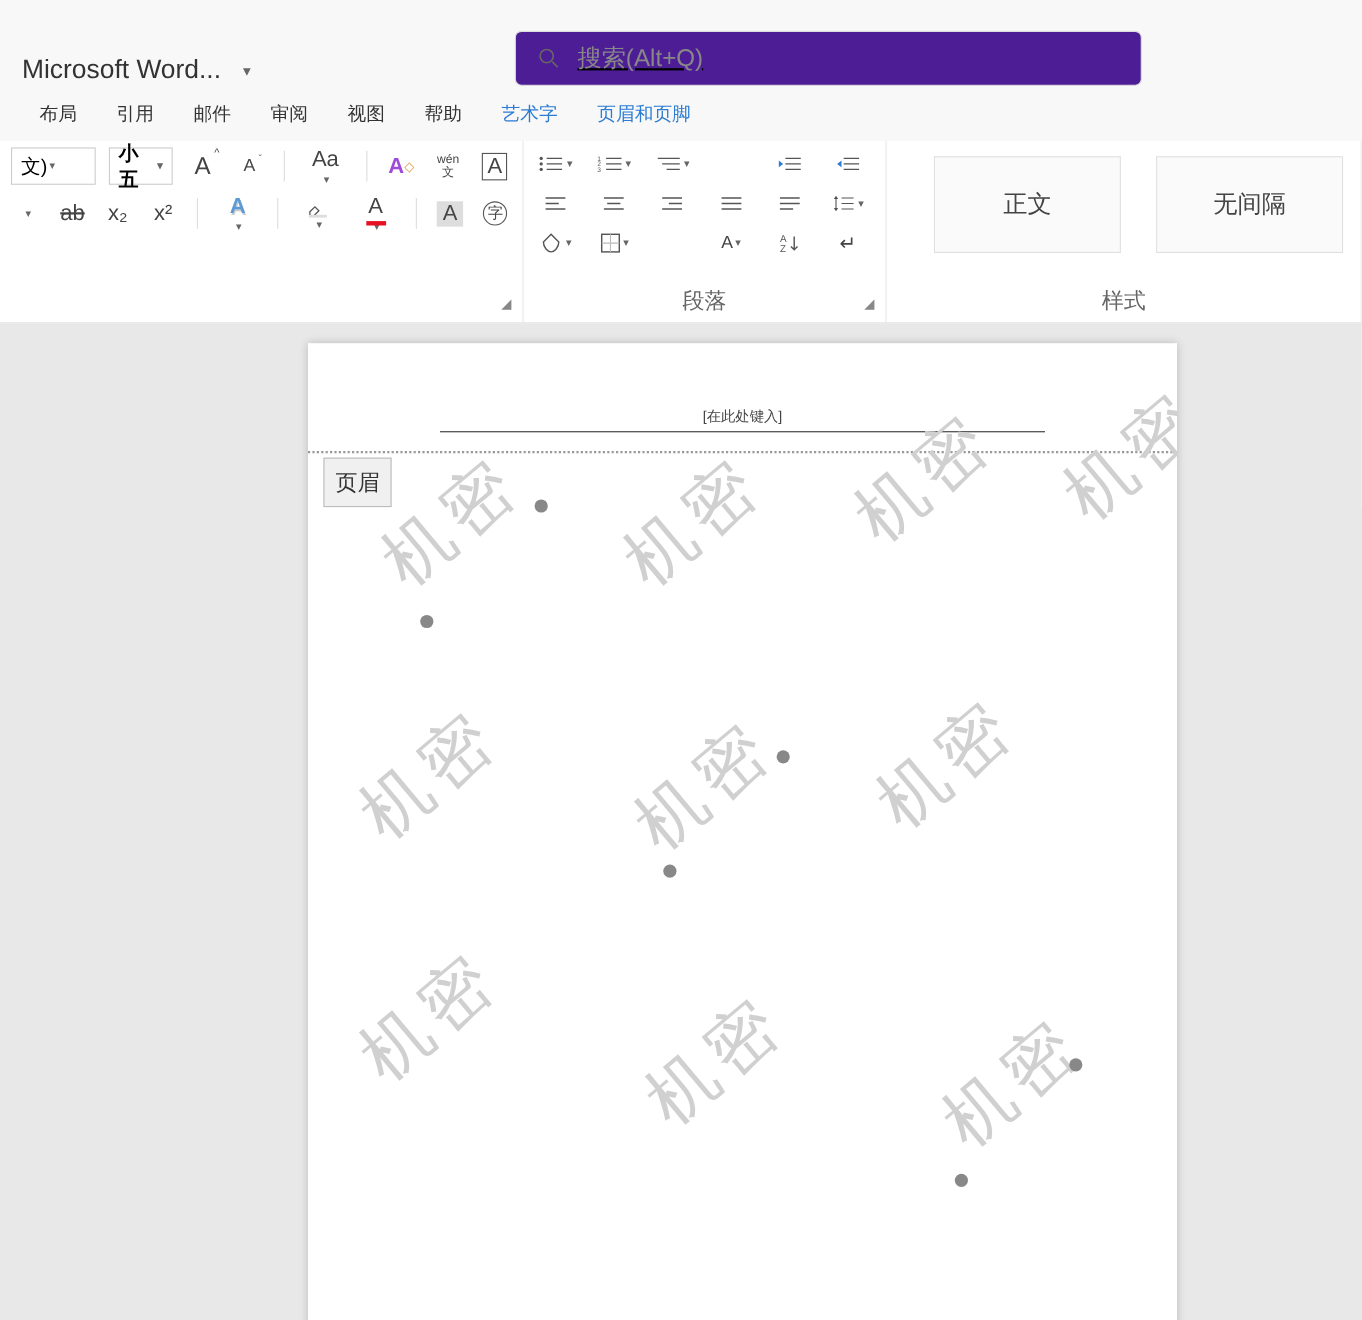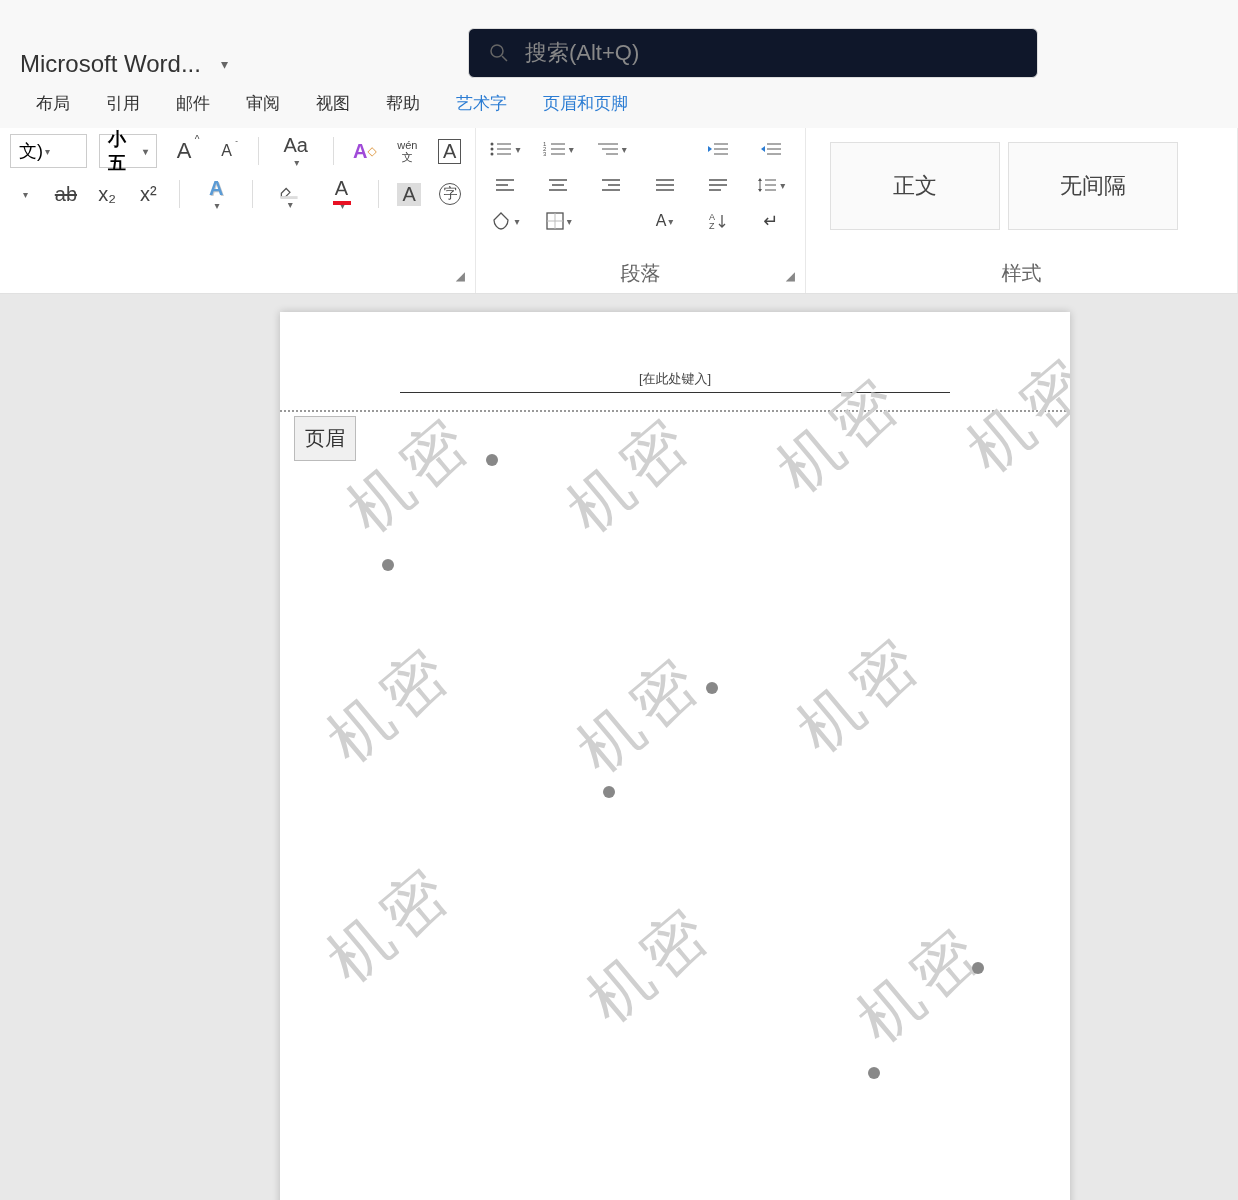--- a/index.html
+++ b/index.html
@@ -1,21 +1,21 @@
 <!DOCTYPE html>
 <html><head>
 <meta charset="utf-8">
 <style>
 * { margin: 0; padding: 0; box-sizing: border-box; }
 body { font-family: "Microsoft YaHei", "Segoe UI", sans-serif; background: #f3f3f3; width: 1238px; height: 1200px; overflow: hidden; }
 
 .title-bar { height: 78px; display: flex; align-items: flex-end; background: #f8f8f8; padding: 0 20px; }
 .app-title { font-size: 24px; color: #333; display: flex; align-items: center; gap: 20px; }
 .title-dropdown { color: #666; font-size: 14px; }
-.search-box { margin-left: 240px; background: #0f172a; border: 1px solid #ddd; border-radius: 6px; height: 50px; width: 570px; display: flex; align-items: center; padding: 0 20px; }
+.search-box { margin-left: 240px; background: #4c1d95; border: 1px solid #ddd; border-radius: 6px; height: 50px; width: 570px; display: flex; align-items: center; padding: 0 20px; text-decoration: underline; }
 .search-icon { color: #666; margin-right: 16px; }
 .search-placeholder { color: #888; font-size: 22px; }
 
 .menu-bar { height: 50px; display: flex; align-items: center; gap: 36px; padding: 0 36px; background: #f8f8f8; font-size: 17px; }
 .menu-item { color: #333; cursor: pointer; }
 .menu-item.highlight { color: #2b7cd3; }
 
 .ribbon { height: 166px; background: #fff; border-bottom: 1px solid #e1e1e1; display: flex; }
 .ribbon-group { border-right: 1px solid #e8e8e8; padding: 6px 10px 0 10px; display: flex; flex-direction: column; position: relative; }
 .group-label { position: absolute; bottom: 6px; left: 0; right: 0; text-align: center; font-size: 20px; color: #666; }
@@ -29,21 +29,21 @@
 .rb-btn { width: 32px; height: 32px; display: inline-flex; align-items: center; justify-content: center; color: #444; font-size: 20px; cursor: pointer; }
 .rb-btn-wide { width: 44px; flex-direction: column; }
 .sep { width: 1px; height: 28px; background: #ddd; margin: 0 4px; }
 .split-dd { font-size: 10px; color: #666; margin-left: 2px; }
 
 .para-group { width: 330px; }
 .para-grid { display: grid; grid-template-columns: repeat(6, 1fr); gap: 6px 10px; }
 .para-grid .rb-btn { width: 38px; height: 30px; }
 
 .styles-group { flex: 1; padding: 14px 16px 0 24px; }
-.style-gallery { display: flex; gap: 8px; }
+.style-gallery { display: flex; gap: 32px; justify-content: flex-end; }
 .style-chip { width: 170px; height: 88px; border: 1px solid #e0e0e0; display: flex; align-items: center; justify-content: center; font-size: 22px; color: #444; background: #fafafa; cursor: pointer; }
 
 .doc-area { background: #e8e8e8; position: relative; height: 906px; padding-top: 18px; padding-left: 280px; overflow: hidden; }
 .page { width: 790px; height: 1003px; background: #fff; box-shadow: 0 0 8px rgba(0,0,0,0.2); position: relative; overflow: hidden; }
 .header-zone { position: absolute; top: 58px; left: 120px; right: 120px; }
 .header-rule { border-top: 1px solid #333; }
 .header-text-line { text-align: center; font-size: 13px; color: #444; margin-bottom: 4px; }
 .dotted-line { position: absolute; top: 98px; left: 0; right: -200px; border-top: 2px dotted #999; }
 .header-tag { position: absolute; top: 104px; left: 14px; background: #f0f0f0; border: 1px solid #bbb; padding: 8px 10px; font-size: 20px; color: #333; }
 

